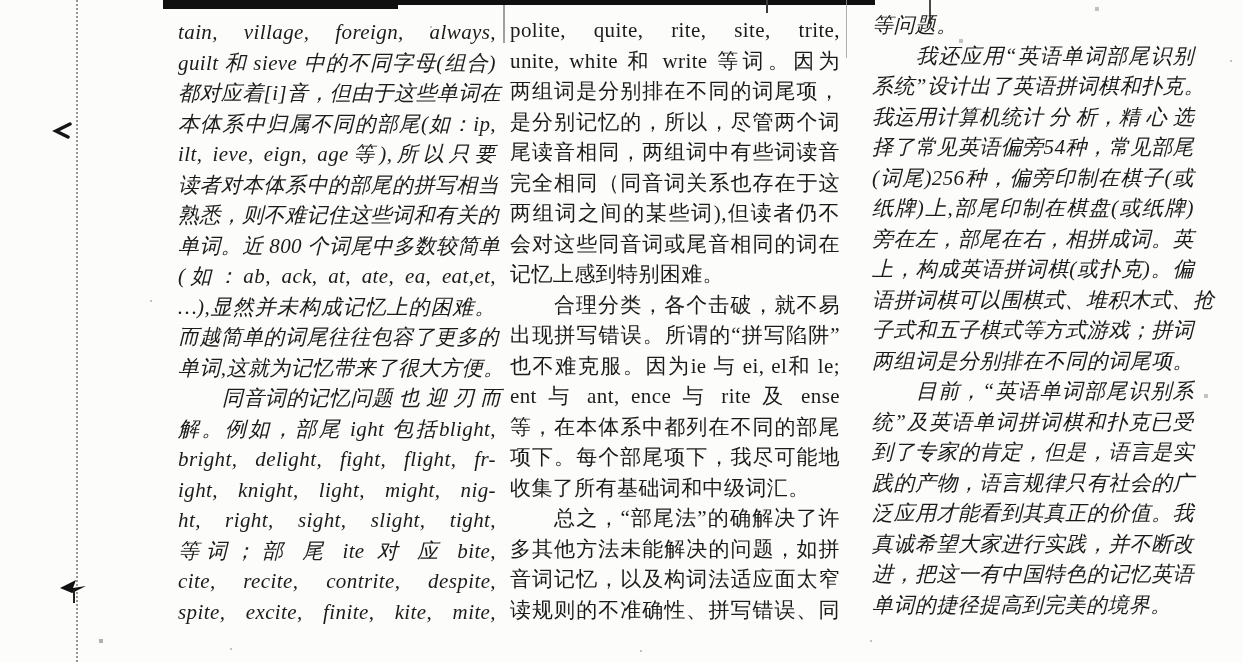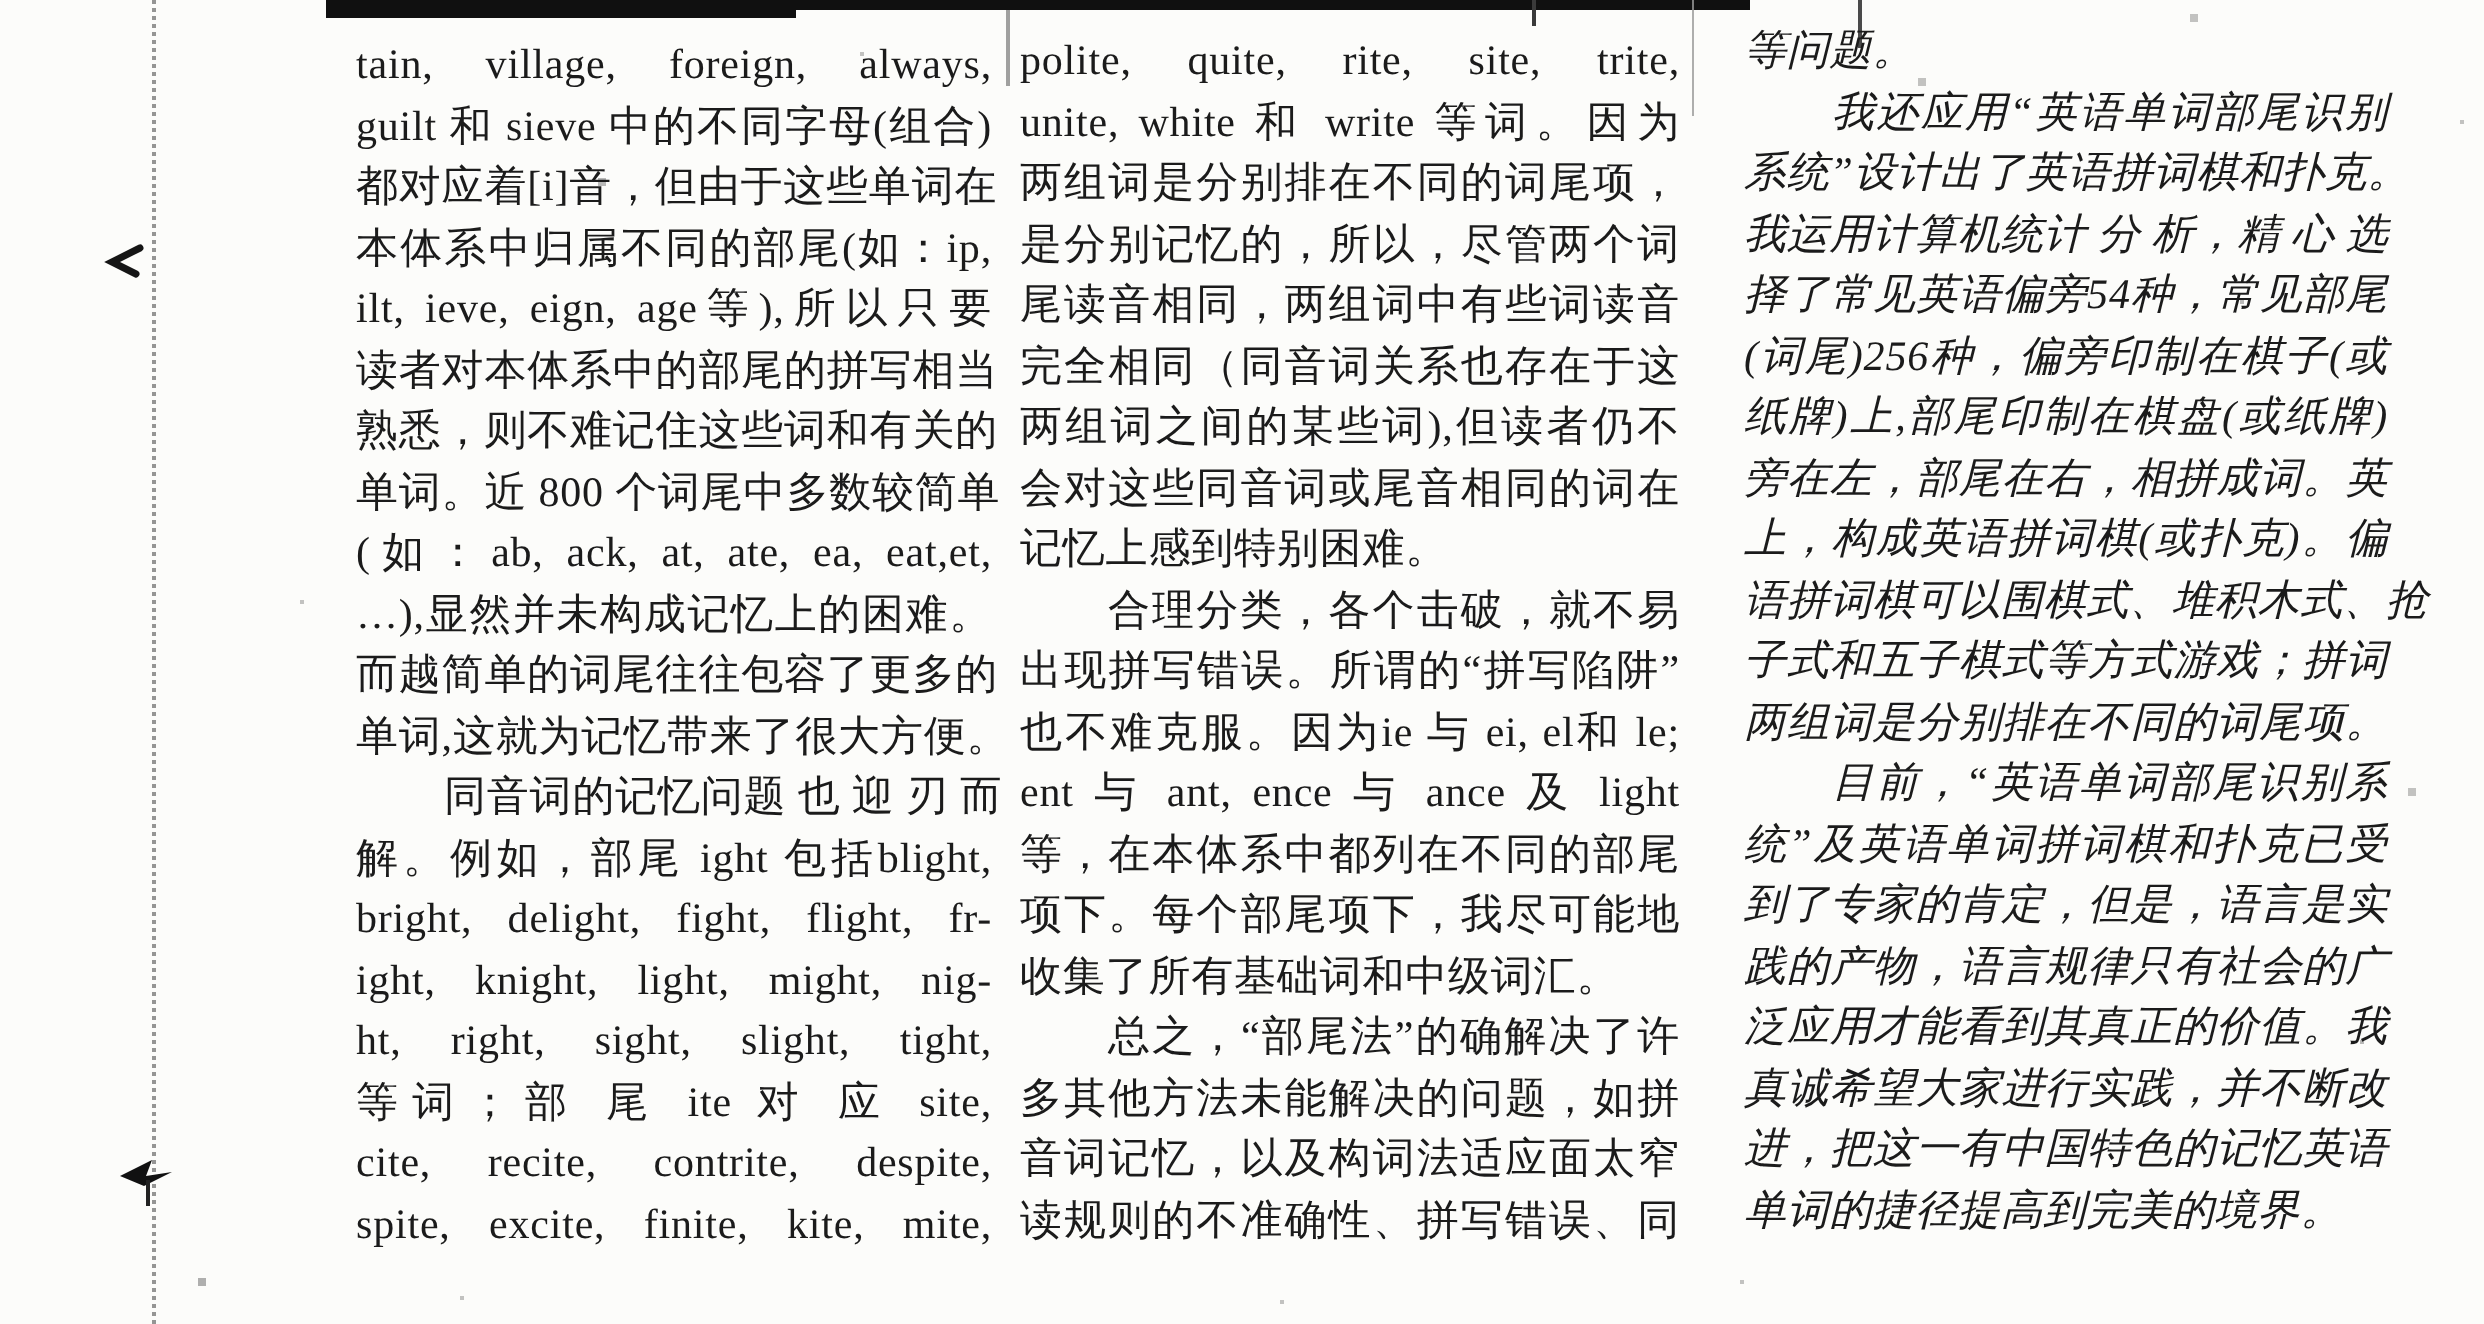--- a/index.html
+++ b/index.html
@@ -43,21 +43,21 @@
     font-size:21px;
     line-height:30.5px;
     letter-spacing:.4px;
     color:var(--ink);
     text-align:justify;
     -moz-text-align-last:justify;
     text-align-last:justify;
     text-justify:inter-character;
     white-space:nowrap;
   }
-  .col-1{left:178px;top:17px;width:318px;}
+  .col-1{left:178px;top:17px;width:318px;font-style:italic;}
   .col-2{left:510px;top:15px;width:330px;}
   .col-3{left:872px;top:10px;width:322px;font-style:italic;}
   .line{height:30.5px;overflow:visible;}
   .line.indent{padding-left:44px;}
   .line.short{text-align:left;text-align-last:left;-moz-text-align-last:left;}
 </style>
 </head>
 <body>
 
 <div class="top-rule"></div>
@@ -94,40 +94,40 @@
     <div class="line">单词。近 800 个词尾中多数较简单</div>
     <div class="line">(如：ab, ack, at, ate, ea, eat,et,</div>
     <div class="line">…),显然并未构成记忆上的困难。</div>
     <div class="line">而越简单的词尾往往包容了更多的</div>
     <div class="line">单词,这就为记忆带来了很大方便。</div>
     <div class="line indent">同音词的记忆问题 也 迎 刃 而</div>
     <div class="line">解。例如，部尾 ight 包括blight,</div>
     <div class="line">bright, delight, fight, flight, fr-</div>
     <div class="line">ight, knight, light, might, nig-</div>
     <div class="line">ht, right, sight, slight, tight,</div>
-    <div class="line">等词；部 尾 ite 对 应 site,</div>
+    <div class="line">等词；部 尾 ite 对 应 bite,</div>
     <div class="line">cite, recite, contrite, despite,</div>
     <div class="line">spite, excite, finite, kite, mite,</div>
   </div>
 
 <div class="col col-2">
 
 <div class="line">polite, quite, rite, site, trite,</div>
     <div class="line">unite, white 和 write 等词。因为</div>
     <div class="line">两组词是分别排在不同的词尾项，</div>
     <div class="line">是分别记忆的，所以，尽管两个词</div>
     <div class="line">尾读音相同，两组词中有些词读音</div>
     <div class="line">完全相同（同音词关系也存在于这</div>
     <div class="line">两组词之间的某些词),但读者仍不</div>
     <div class="line">会对这些同音词或尾音相同的词在</div>
     <div class="line short">记忆上感到特别困难。</div>
     <div class="line indent">合理分类，各个击破，就不易</div>
     <div class="line">出现拼写错误。所谓的“拼写陷阱”</div>
     <div class="line">也不难克服。因为ie 与 ei, el和 le;</div>
-    <div class="line">ent 与 ant, ence 与 ance 及 light</div>
+    <div class="line">ent 与 ant, ence 与 rite 及 ense</div>
     <div class="line">等，在本体系中都列在不同的部尾</div>
     <div class="line">项下。每个部尾项下，我尽可能地</div>
     <div class="line short">收集了所有基础词和中级词汇。</div>
     <div class="line indent">总之，“部尾法”的确解决了许</div>
     <div class="line">多其他方法未能解决的问题，如拼</div>
     <div class="line">音词记忆，以及构词法适应面太窄</div>
     <div class="line">读规则的不准确性、拼写错误、同</div>
   </div>
 
 <div class="col col-3">

